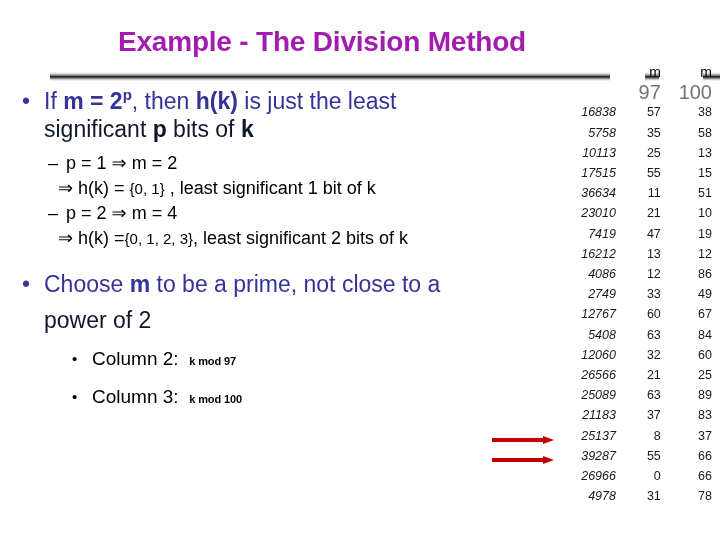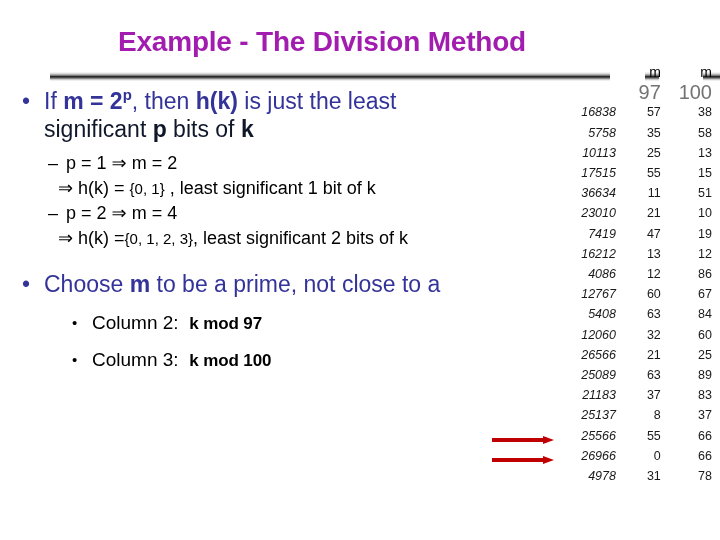--- a/index.html
+++ b/index.html
@@ -114,21 +114,21 @@
     line-height: 26px;
     padding-left: 92px;
   }
   .lvl3 .bullet3 {
     position: absolute;
     left: 72px;
     top: 0;
     font-size: 15px;
   }
   .kmod {
-    font-size: 17px;
+    font-size: 11px;
     font-weight: bold;
     letter-spacing: -0.1px;
   }
 
   
   #numeric-table {
     position: absolute;
     left: 552px;
     top: 62px;
     width: 168px;
@@ -229,20 +229,21 @@
   </div>
 
   <div class="lvl2-imp">
     <span>⇒</span><span> h(k) =</span><span class="sm">{0, 1, 2, 3}</span><span>, least significant 2 bits of k</span>
   </div>
 
   <div class="lvl1" style="margin-top:20px;">
     <span class="bullet">•</span>
     <span>Choose </span><span class="b">m</span><span> to be a prime, not close to a</span>
   </div>
+  <div class="lvl1-cont" style="margin-top:8px;">power of 2</div>
 
   <div class="lvl3" style="margin-top:12px;">
     <span class="bullet3">•</span>
     <span>Column 2:</span>&nbsp;&nbsp;<span class="kmod">k mod 97</span>
   </div>
 
   <div class="lvl3" style="margin-top:10px;">
     <span class="bullet3">•</span>
     <span>Column 3:</span>&nbsp;&nbsp;<span class="kmod">k mod 100</span>
   </div>
@@ -303,20 +304,25 @@
           <td class="col-k">16212</td>
           <td class="col-m1">13</td>
           <td class="col-m2">12</td>
         </tr>
         <tr>
           <td class="col-k">4086</td>
           <td class="col-m1">12</td>
           <td class="col-m2">86</td>
         </tr>
         <tr>
+          <td class="col-k">2749</td>
+          <td class="col-m1">33</td>
+          <td class="col-m2">49</td>
+        </tr>
+        <tr>
           <td class="col-k">12767</td>
           <td class="col-m1">60</td>
           <td class="col-m2">67</td>
         </tr>
         <tr>
           <td class="col-k">5408</td>
           <td class="col-m1">63</td>
           <td class="col-m2">84</td>
         </tr>
         <tr>
@@ -338,21 +344,21 @@
           <td class="col-k">21183</td>
           <td class="col-m1">37</td>
           <td class="col-m2">83</td>
         </tr>
         <tr>
           <td class="col-k">25137</td>
           <td class="col-m1">8</td>
           <td class="col-m2">37</td>
         </tr>
         <tr>
-          <td class="col-k">25566</td>
+          <td class="col-k">39287</td>
           <td class="col-m1">55</td>
           <td class="col-m2">66</td>
         </tr>
         <tr>
           <td class="col-k">26966</td>
           <td class="col-m1">0</td>
           <td class="col-m2">66</td>
         </tr>
         <tr>
           <td class="col-k">4978</td>

